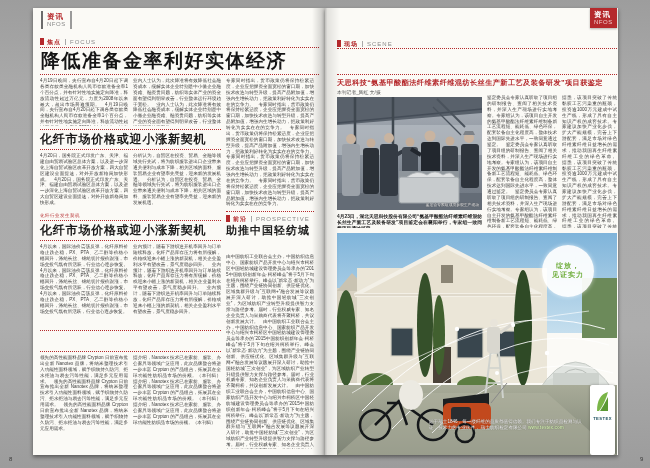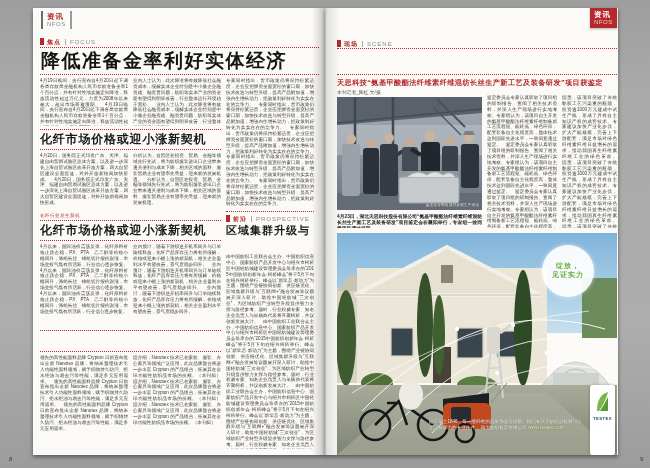--- a/index.html
+++ b/index.html
@@ -86,21 +86,21 @@
     <div class="body-col" style="left:7px;top:347px;width:88px;height:94px;">领先的高性能面料品牌 Crypton 日前宣布推出全新 Nanotex 品牌，将纳米整理技术引入功能性面料领域，赋予织物持久防污、拒水拒油与易去污等性能，满足多元应用需求。　领先的高性能面料品牌 Crypton 日前宣布推出全新 Nanotex 品牌，将纳米整理技术引入功能性面料领域，赋予织物持久防污、拒水拒油与易去污等性能，满足多元应用需求。　领先的高性能面料品牌 Crypton 日前宣布推出全新 Nanotex 品牌，将纳米整理技术引入功能性面料领域，赋予织物持久防污、拒水拒油与易去污等性能，满足多元应用需求。</div>
     <div class="body-col" style="left:100px;top:347px;width:88px;height:94px;">据介绍，Nanotex 技术已在家纺、服装、办公家具等领域广泛应用，此次品牌整合将进一步丰富 Crypton 的产品组合，拓展其在全球功能性纺织品市场的份额。（本刊辑）　据介绍，Nanotex 技术已在家纺、服装、办公家具等领域广泛应用，此次品牌整合将进一步丰富 Crypton 的产品组合，拓展其在全球功能性纺织品市场的份额。（本刊辑）　据介绍，Nanotex 技术已在家纺、服装、办公家具等领域广泛应用，此次品牌整合将进一步丰富 Crypton 的产品组合，拓展其在全球功能性纺织品市场的份额。（本刊辑）</div>
 
     <div class="body-col" style="left:193px;top:70px;width:88px;height:130px;">专家同时指出，货币政策仍将保持松紧适度，企业应把握资金面宽松的窗口期，加快技术改造与转型升级，提高产品附加值，增强内生增长动力，把政策利好转化为实实在在的竞争力。　专家同时指出，货币政策仍将保持松紧适度，企业应把握资金面宽松的窗口期，加快技术改造与转型升级，提高产品附加值，增强内生增长动力，把政策利好转化为实实在在的竞争力。　专家同时指出，货币政策仍将保持松紧适度，企业应把握资金面宽松的窗口期，加快技术改造与转型升级，提高产品附加值，增强内生增长动力，把政策利好转化为实实在在的竞争力。　专家同时指出，货币政策仍将保持松紧适度，企业应把握资金面宽松的窗口期，加快技术改造与转型升级，提高产品附加值，增强内生增长动力，把政策利好转化为实实在在的竞争力。　专家同时指出，货币政策仍将保持松紧适度，企业应把握资金面宽松的窗口期，加快技术改造与转型升级，提高产品附加值，增强内生增长动力，把政策利好转化为实实在在的竞争力。</div>
     <div class="dotrule" style="left:193px;top:203px;width:88px;"></div>
     <div class="kicker" style="left:193px;top:207px;">
       <span class="kbar"></span>
       <span class="kcn">前沿</span>
       <span class="ken">PROSPECTIVE</span>
     </div>
-    <div class="h-col" style="left:193px;top:216px;width:90px;">区域集群升级与</div>
+    <div class="h-col" style="left:193px;top:216px;width:90px;">助推中国轻纺城</div>
     <div class="body-col" style="left:193px;top:246px;width:88px;height:195px;">由中国纺织工业联合会主办，中国纺织信息中心、国家纺织产品开发中心与绍兴市柯桥区中国轻纺城建设管理委员会等承办的“2015中国纺织创新年会·柯桥峰会”将于5月下旬在绍兴柯桥举行。峰会以“新常态·新动力”为主题，围绕产业链协同创新、供应链优化、区域集群升级与“互联网+”融合发展等议题展开深入研讨，助推中国轻纺城“三次创业”，为区域纺织产业转型升级提供智力支撑与路径参考。届时，行业权威专家、知名企业负责人与采购商代表将齐聚柯桥，共议创新发展大计。　由中国纺织工业联合会主办，中国纺织信息中心、国家纺织产品开发中心与绍兴市柯桥区中国轻纺城建设管理委员会等承办的“2015中国纺织创新年会·柯桥峰会”将于5月下旬在绍兴柯桥举行。峰会以“新常态·新动力”为主题，围绕产业链协同创新、供应链优化、区域集群升级与“互联网+”融合发展等议题展开深入研讨，助推中国轻纺城“三次创业”，为区域纺织产业转型升级提供智力支撑与路径参考。届时，行业权威专家、知名企业负责人与采购商代表将齐聚柯桥，共议创新发展大计。　由中国纺织工业联合会主办，中国纺织信息中心、国家纺织产品开发中心与绍兴市柯桥区中国轻纺城建设管理委员会等承办的“2015中国纺织创新年会·柯桥峰会”将于5月下旬在绍兴柯桥举行。峰会以“新常态·新动力”为主题，围绕产业链协同创新、供应链优化、区域集群升级与“互联网+”融合发展等议题展开深入研讨，助推中国轻纺城“三次创业”，为区域纺织产业转型升级提供智力支撑与路径参考。届时，行业权威专家、知名企业负责人与采购商代表将齐聚柯桥，共议创新发展大计。</div>
   </div>
 
   <div class="page" id="page-right">
 
     <div class="tab tab-red" style="left:265px;top:0px;">
       <div class="tab-cn">资讯</div>
       <div class="tab-en">NFOS</div>
     </div>
 

